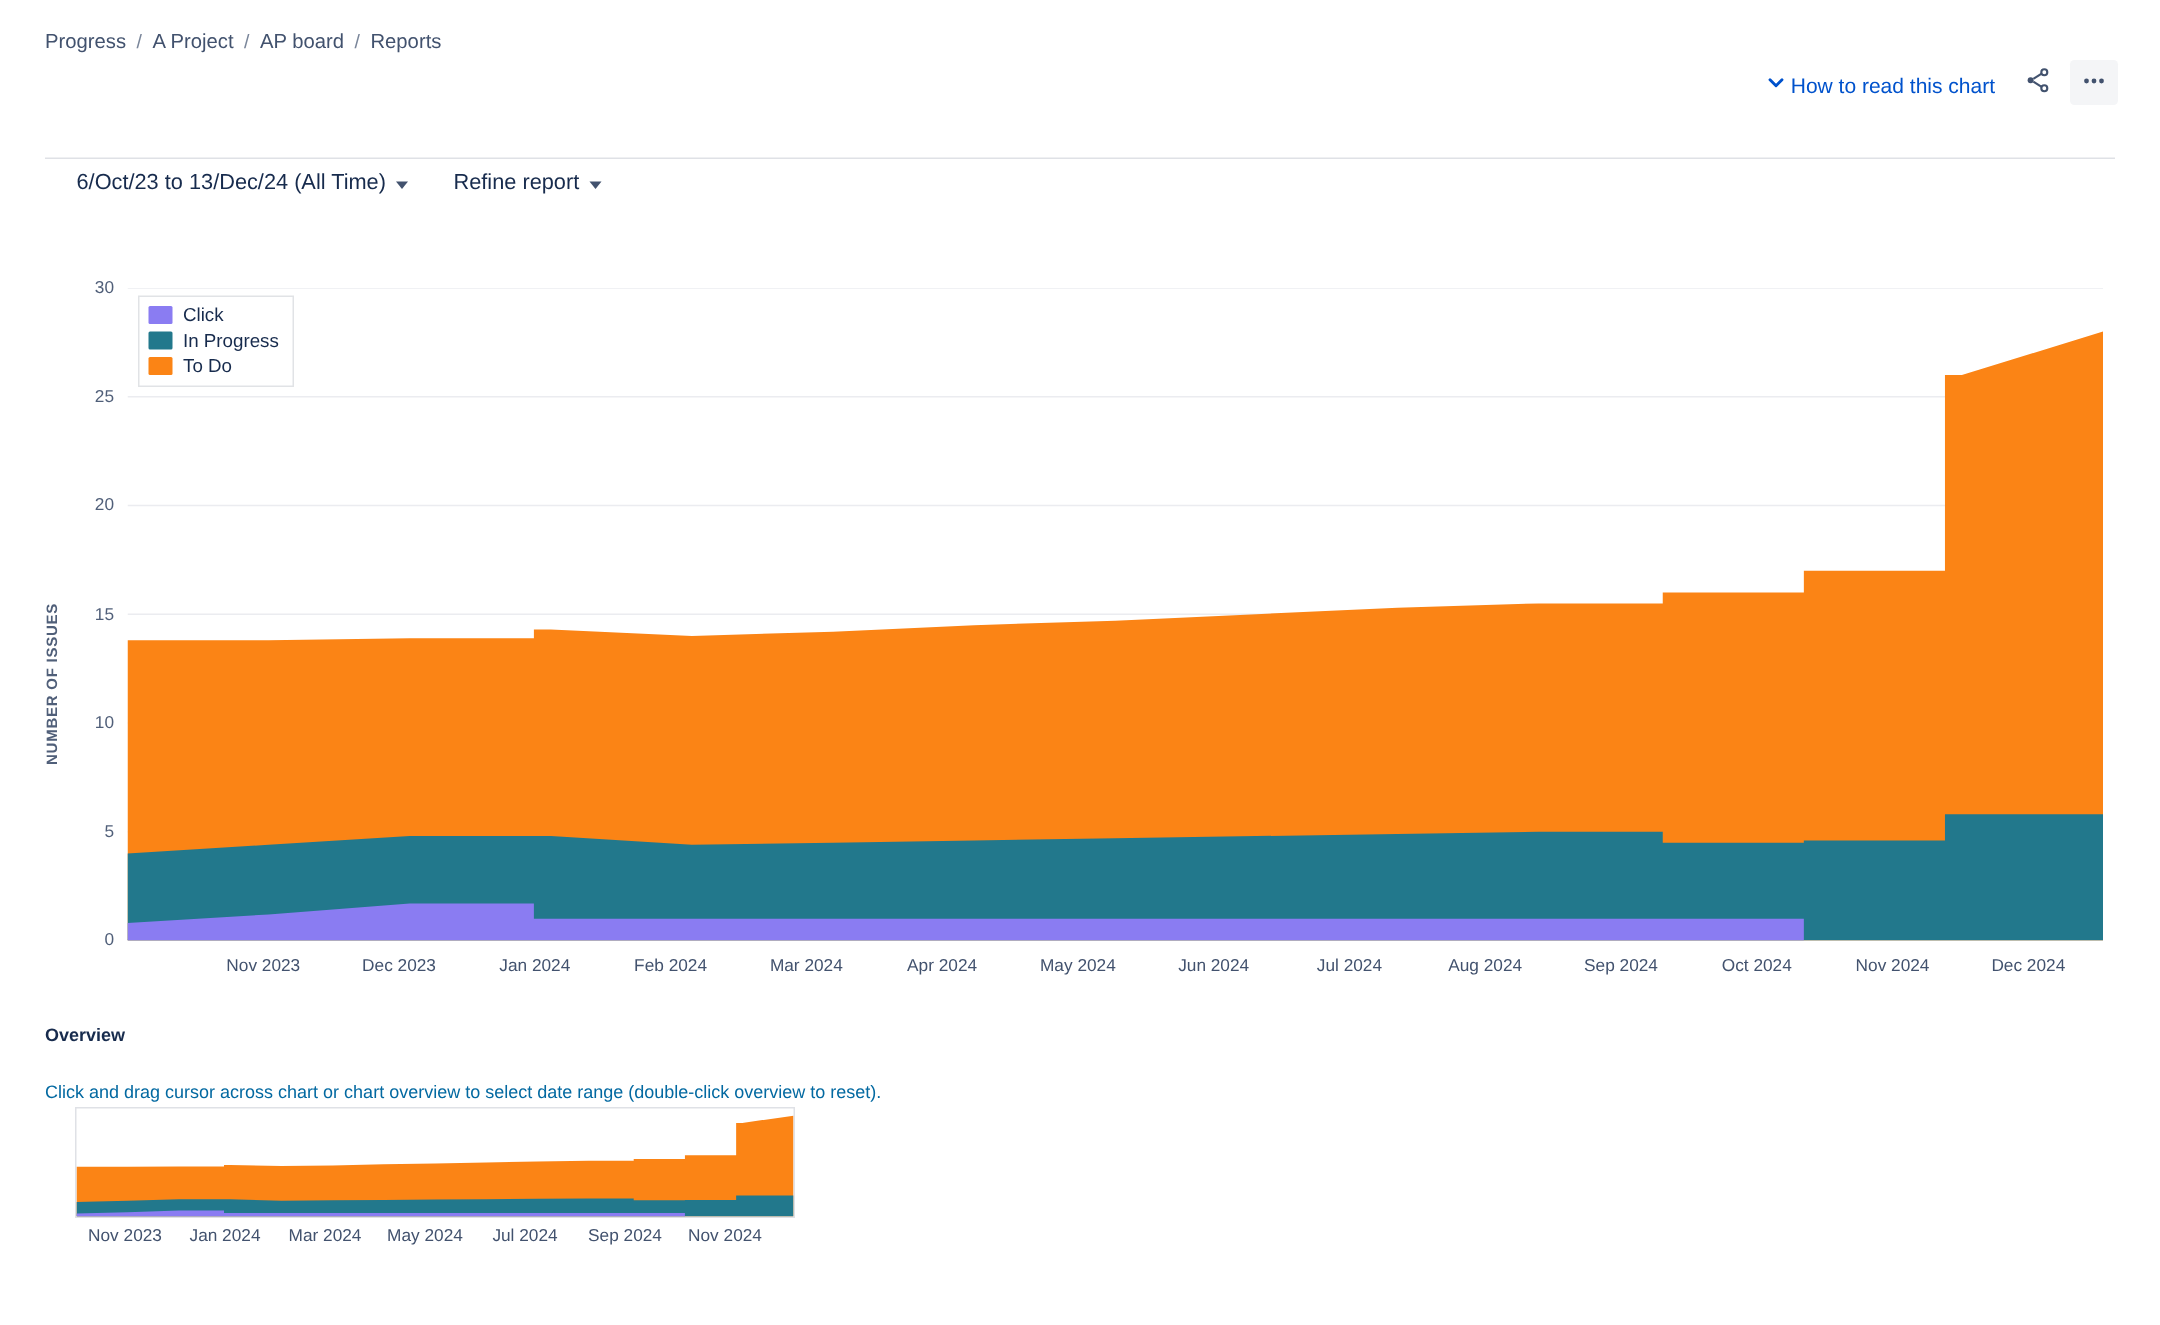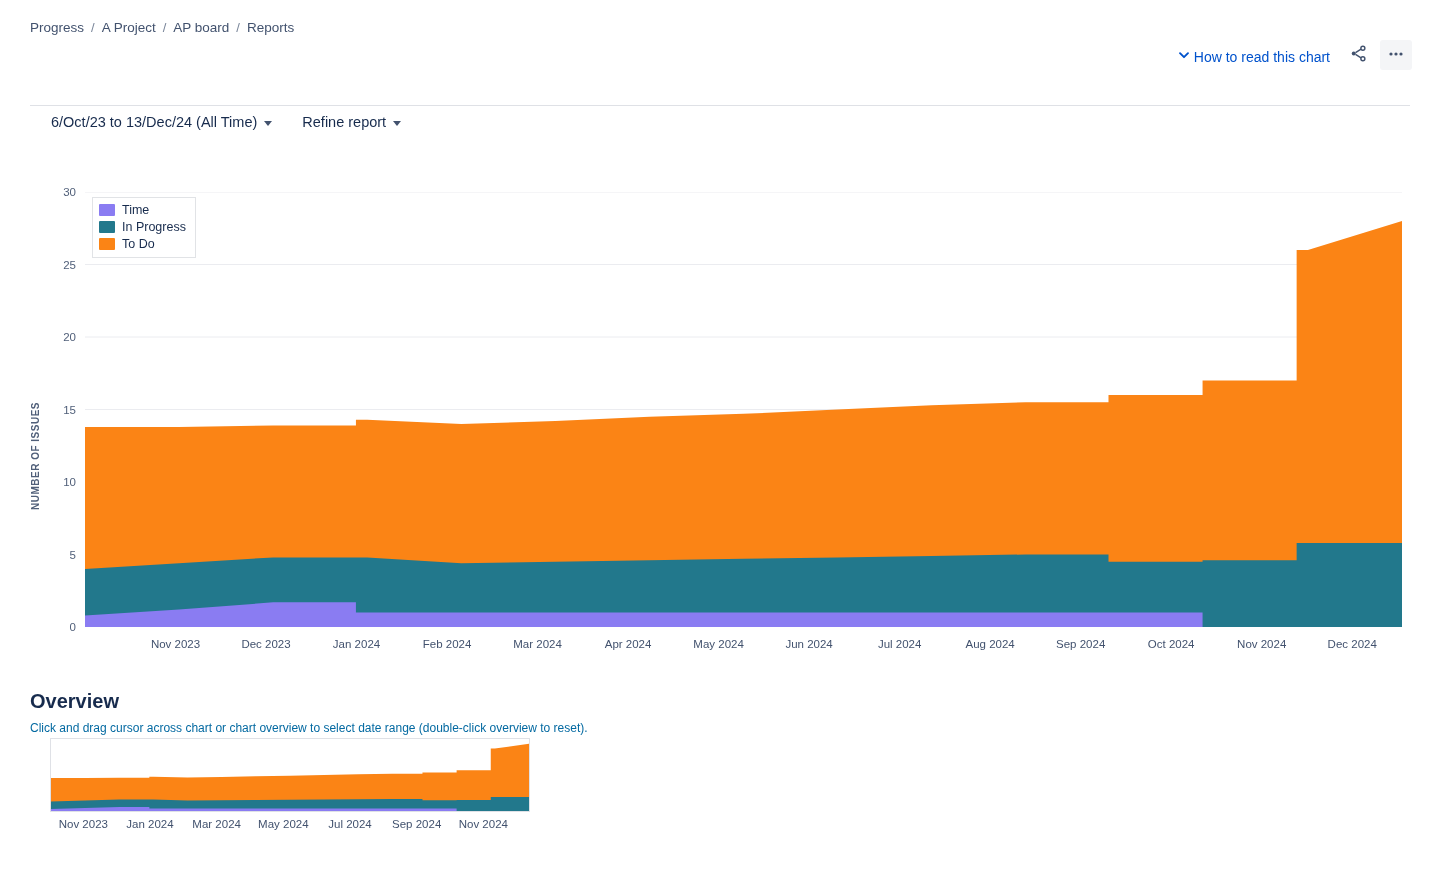--- a/index.html
+++ b/index.html
@@ -97,21 +97,21 @@
     background: #ffffff; border: 1px solid #E1E3E6;
     padding: 5px 9px 6px 6px;
     display: flex; flex-direction: column; gap: 3px;
     z-index: 5;
   }
   .legend-row { display: flex; align-items: center; gap: 7px; cursor: pointer; }
   .legend-sw { width: 16px; height: 12px; border-radius: 1px; flex: none; }
   .legend-label { font-size: 12.5px; color: #172B4D; white-space: nowrap; }
 
   
-  .ov-title { position: absolute; left: 30px; top: 673px; font-size: 20px; font-weight: 700; color: #172B4D; }
+  .ov-title { position: absolute; left: 30px; top: 673px; font-size: 12px; font-weight: 700; color: #172B4D; }
   .ov-desc { position: absolute; left: 30px; top: 709px; font-size: 12px; color: #0369a1; }
   .ov-chart { position: absolute; left: 50px; top: 738px; width: 480px; height: 74px; border: 1px solid #DFE1E6; background:#fff; }
   .ov-chart svg { display: block; }
   .ov-tick { position: absolute; font-size: 11.5px; color: #42526E; transform: translateX(-50%); top: 818px; white-space: nowrap; }
 </style>
 </head>
 <body>
 
 <div class="page">
 
@@ -194,21 +194,21 @@
           <line x1="0" x2="1317" y1="0" y2="0" stroke="#EBECF0" stroke-width="1"></line>
           <path d="M 0 435 L 0 234.89999999999998 L 94.07 234.90 L 188.14 233.45 L 270.93 233.45 L 270.93 227.65 L 282.21 227.65 L 376.29 232.00 L 470.36 229.10 L 564.43 224.75 L 658.50 221.85 L 752.57 217.50 L 846.64 213.15 L 940.71 210.25 L 1023.50 210.25 L 1023.50 203.00 L 1034.79 203.00 L 1117.57 203.00 L 1117.57 188.50 L 1128.86 188.50 L 1211.64 188.50 L 1211.64 58.00 L 1222.93 58.00 L 1317.00 29.00 L 1317 435 Z" fill="#FB8415"></path>
           <path d="M 0 435 L 0 377 L 94.07 371.20 L 188.14 365.40 L 270.93 365.40 L 270.93 365.40 L 282.21 365.40 L 376.29 371.20 L 470.36 369.75 L 564.43 368.30 L 658.50 366.85 L 752.57 365.40 L 846.64 363.95 L 940.71 362.50 L 1023.50 362.50 L 1023.50 369.75 L 1034.79 369.75 L 1117.57 369.75 L 1117.57 368.30 L 1128.86 368.30 L 1211.64 368.30 L 1211.64 350.90 L 1222.93 350.90 L 1317.00 350.90 L 1317 435 Z" fill="#22788C"></path>
           <path d="M 0 435 L 0 423.4 L 94.07 417.60 L 188.14 410.35 L 270.93 410.35 L 270.93 420.50 L 282.21 420.50 L 376.29 420.50 L 470.36 420.50 L 564.43 420.50 L 658.50 420.50 L 752.57 420.50 L 846.64 420.50 L 940.71 420.50 L 1023.50 420.50 L 1023.50 420.50 L 1034.79 420.50 L 1117.57 420.50 L 1117.57 435.00 L 1128.86 435.00 L 1211.64 435.00 L 1211.64 435.00 L 1222.93 435.00 L 1317.00 435.00 L 1317 435 Z" fill="#8A7CF2"></path>
         </svg>
     </div>
 
     <div class="legend">
       <div class="legend-row">
         <span class="legend-sw" style="background:#8A7CF2"></span>
-        <span class="legend-label">Time</span>
+        <span class="legend-label">Click</span>
       </div>
       <div class="legend-row">
         <span class="legend-sw" style="background:#22788C"></span>
         <span class="legend-label">In Progress</span>
       </div>
       <div class="legend-row">
         <span class="legend-sw" style="background:#FB8415"></span>
         <span class="legend-label">To Do</span>
       </div>
     </div>

